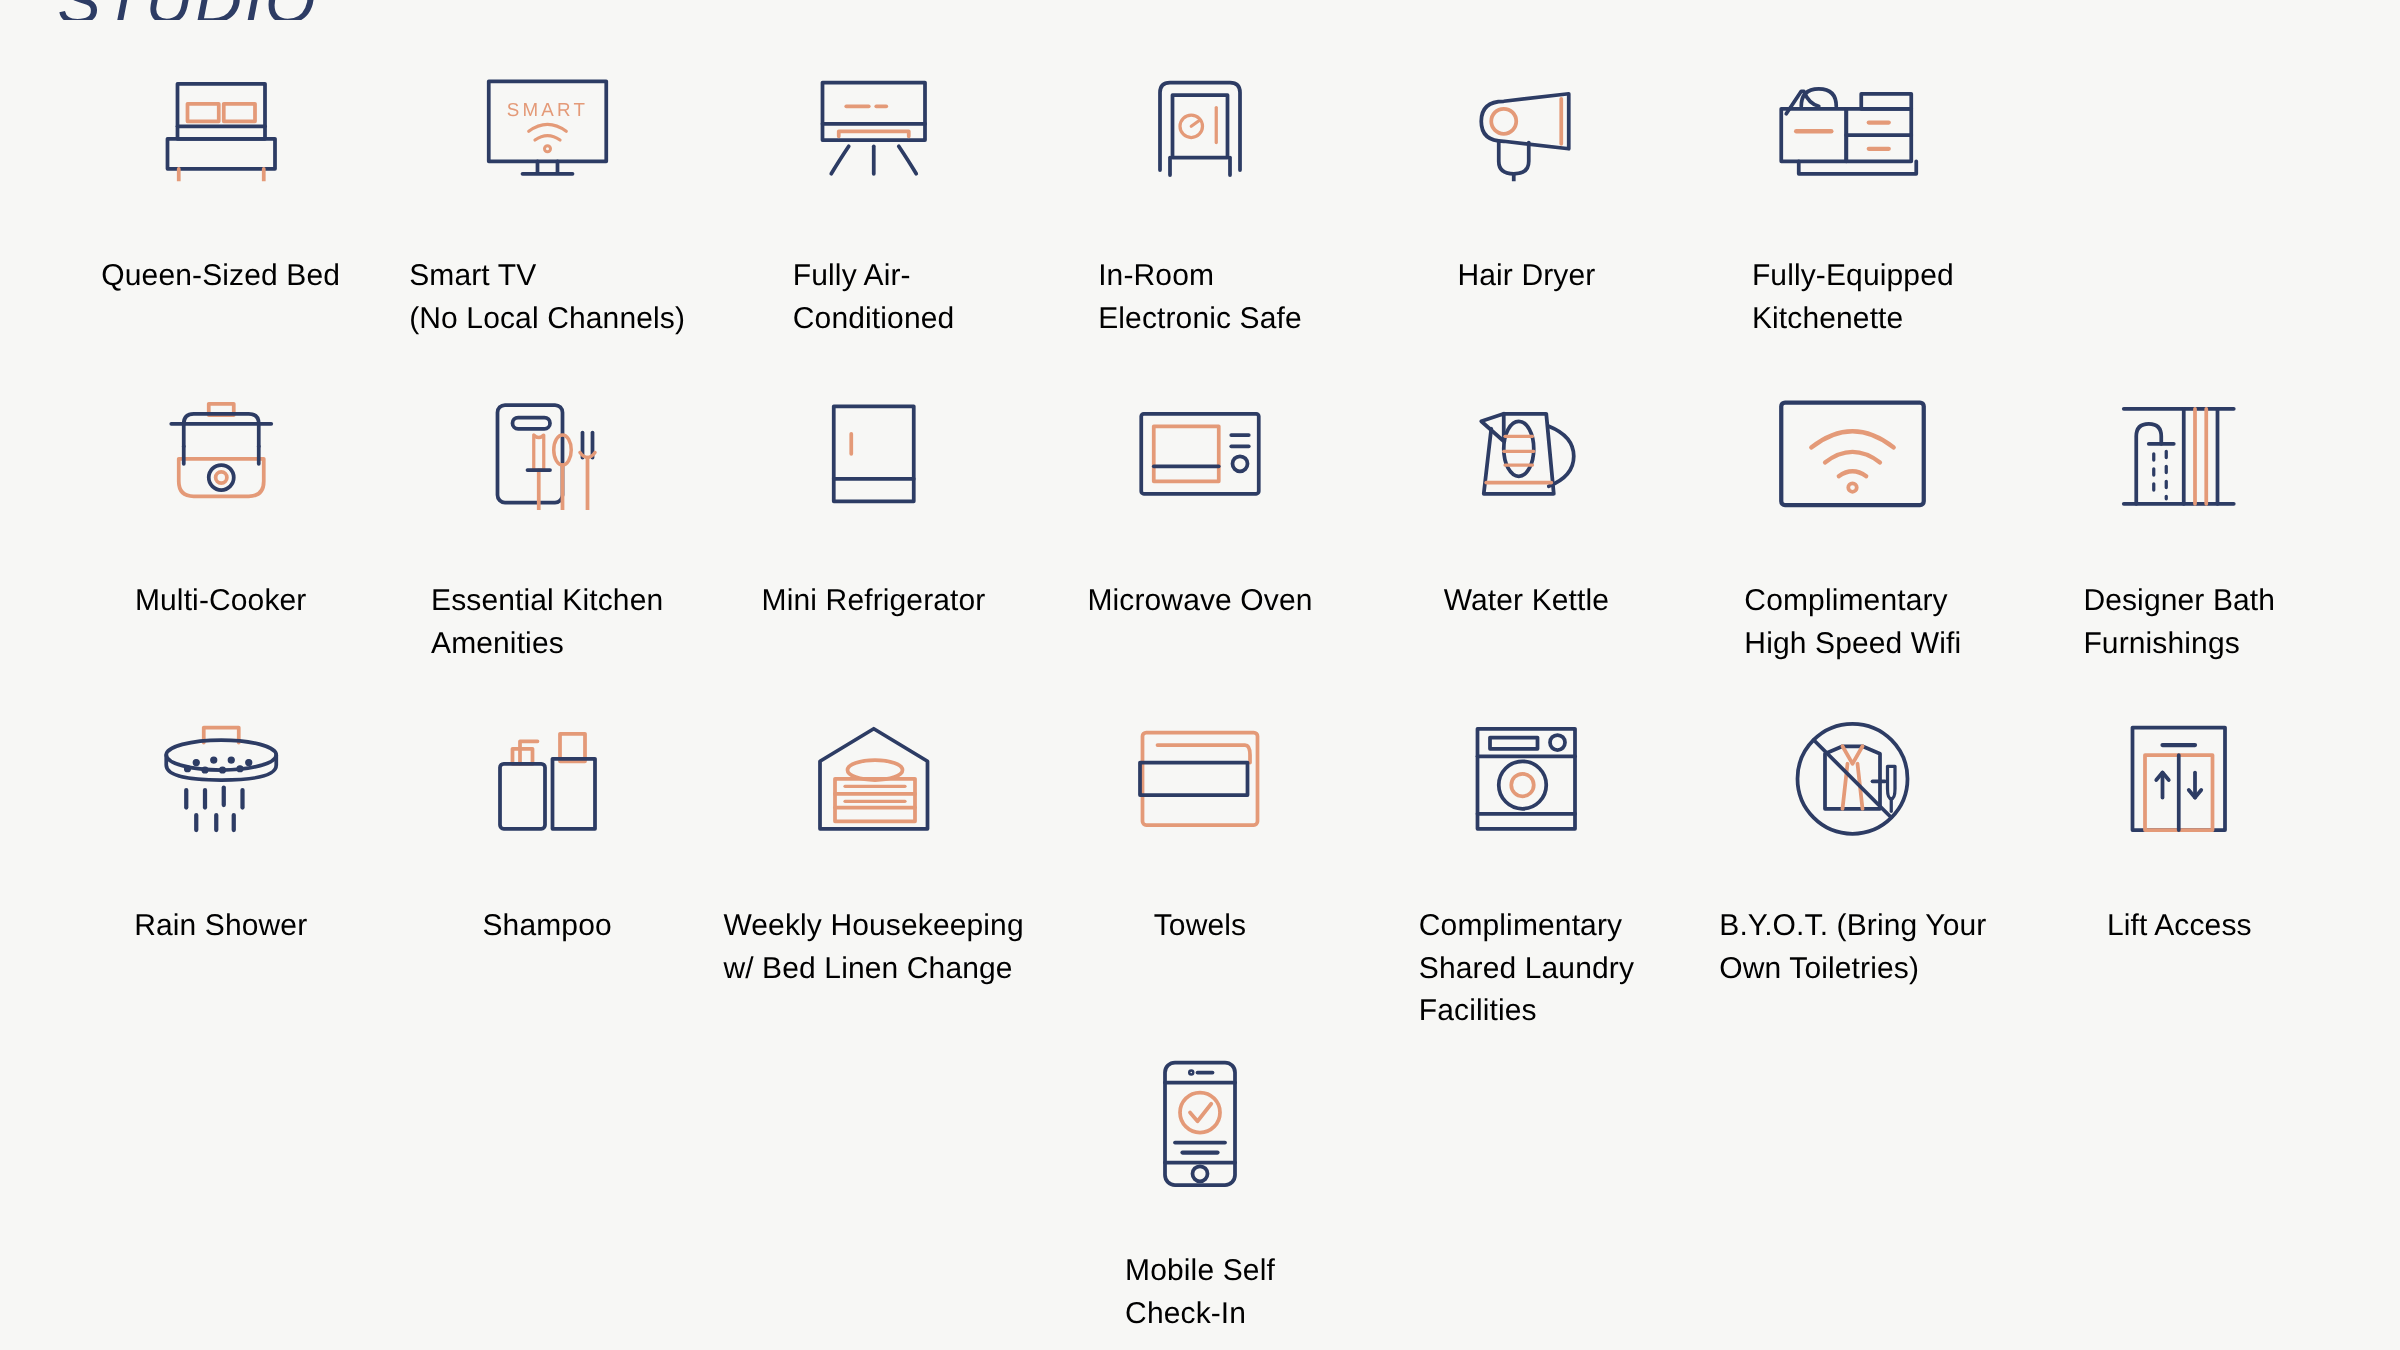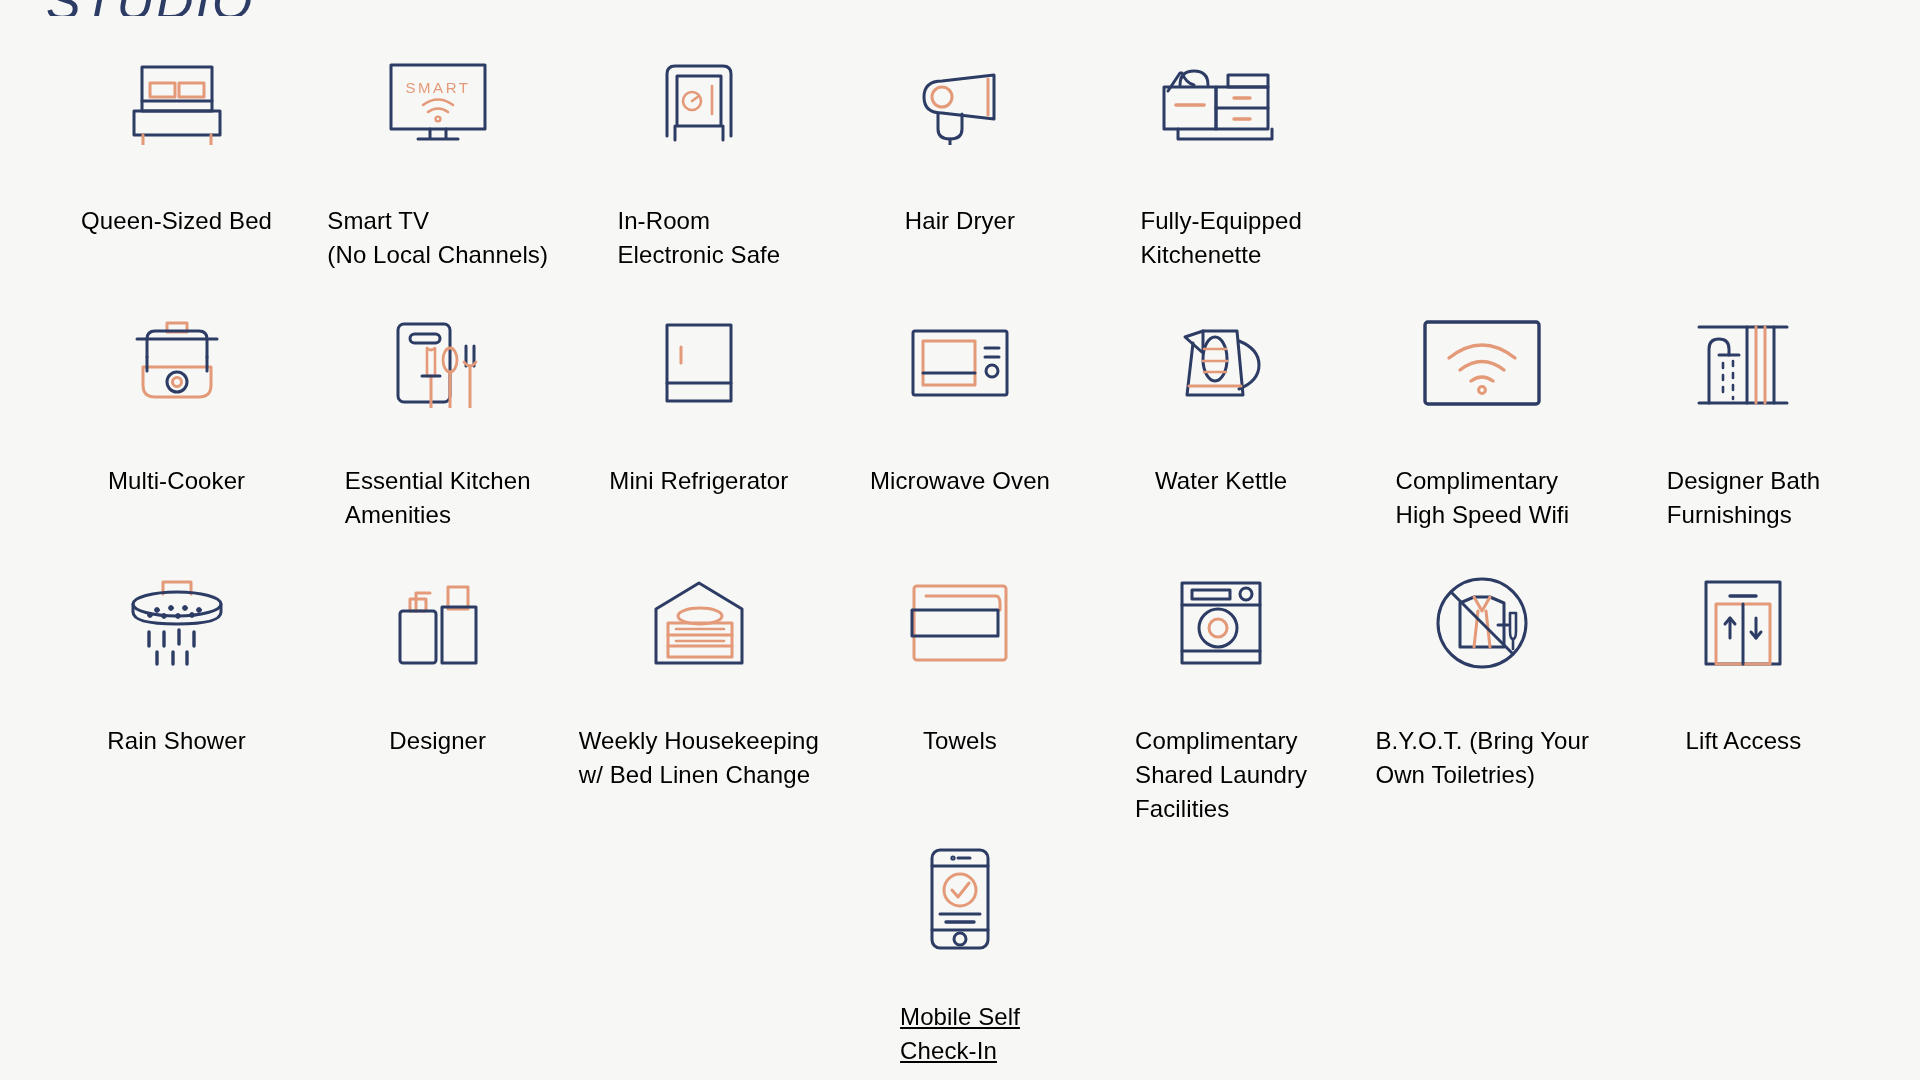--- a/index.html
+++ b/index.html
@@ -55,21 +55,21 @@
   .cell-label {
     margin-top: 8px;
     font-size: 24px;
     line-height: 34px;
     color: #000000;
     letter-spacing: 0.1px;
     white-space: pre-line;
     max-width: 250px;
   }
   .row-spacer { height: 36px; grid-column: 1 / -1; }
-  .last-row { display: grid; grid-template-columns: repeat(7, 1fr); margin-top: 18px; text-decoration: underline; }
+  .last-row { display: grid; grid-template-columns: repeat(7, 1fr); margin-top: 18px; }
   .last-row .cell { grid-column: 4; }
 
   .navy { stroke: #2d3c64; }
   .salmon { stroke: #e49a78; }
   svg { fill: none; stroke-linecap: round; stroke-linejoin: round; }
   .smart-text {
     fill: #e49a78; stroke: none;
     font-family: "Liberation Sans", sans-serif;
     font-size: 15px; letter-spacing: 2.6px;
   }
@@ -109,20 +109,36 @@
           <line class="navy" x1="48" y1="68" x2="48" y2="77" stroke-width="3"></line>
           <line class="navy" x1="64" y1="68" x2="64" y2="77" stroke-width="3"></line>
           <line class="navy" x1="36" y1="78" x2="76" y2="78" stroke-width="3"></line>
         </svg>
       </div>
       <div class="cell-label">Smart TV
 (No Local Channels)</div>
     </div>
 
 
+    <div class="cell">
+      <div class="icon-box">
+        <svg width="104" height="84" viewBox="0 0 104 84">
+          <rect class="navy" x="11" y="5" width="82" height="46" stroke-width="3"></rect>
+          <line class="navy" x1="11" y1="38" x2="93" y2="38" stroke-width="3"></line>
+          <line class="salmon" x1="30" y1="24" x2="48" y2="24" stroke-width="3"></line>
+          <line class="salmon" x1="54" y1="24" x2="62" y2="24" stroke-width="3"></line>
+          <path class="salmon" d="M24 48 L24 44 L80 44 L80 48" stroke-width="3"></path>
+          <path class="navy" d="M32 56 Q24 68 18 78" stroke-width="3"></path>
+          <line class="navy" x1="52" y1="56" x2="52" y2="78" stroke-width="3"></line>
+          <path class="navy" d="M72 56 Q80 68 86 78" stroke-width="3"></path>
+        </svg>
+      </div>
+      <div class="cell-label">Fully Air-
+Conditioned</div>
+    </div>
 
     <div class="cell">
       <div class="icon-box">
         <svg width="84" height="86" viewBox="0 0 84 86">
           <path class="navy" d="M10 76 L10 14 Q10 6 18 6 L66 6 Q74 6 74 14 L74 76" stroke-width="3"></path>
           <rect class="navy" x="20" y="16" width="44" height="50" stroke-width="3"></rect>
           <circle class="salmon" cx="35" cy="41" r="9" stroke-width="2.6"></circle>
           <line class="salmon" x1="35" y1="41" x2="42" y2="36" stroke-width="2.6"></line>
           <line class="salmon" x1="55" y1="26" x2="55" y2="54" stroke-width="2.6"></line>
           <line class="navy" x1="18" y1="66" x2="18" y2="80" stroke-width="3"></line>
@@ -314,21 +330,21 @@
     <div class="cell">
       <div class="icon-box">
         <svg width="104" height="92" viewBox="0 0 104 92">
           <path class="salmon" d="M30 34 L30 16 L44 16" stroke-width="3"></path>
           <rect class="salmon" x="24" y="22" width="16" height="12" stroke-width="3"></rect>
           <rect class="navy" x="14" y="34" width="36" height="52" rx="3" stroke-width="3"></rect>
           <rect class="salmon" x="62" y="10" width="20" height="22" stroke-width="3"></rect>
           <rect class="navy" x="56" y="30" width="34" height="56" stroke-width="3"></rect>
         </svg>
       </div>
-      <div class="cell-label">Designer</div>
+      <div class="cell-label">Shampoo</div>
     </div>
 
     <div class="cell">
       <div class="icon-box">
         <svg width="110" height="92" viewBox="0 0 110 92">
           <path class="navy" d="M12 86 L12 32 L55 6 L98 32 L98 86 Z" stroke-width="3"></path>
           <ellipse class="salmon" cx="56" cy="39" rx="22" ry="8" stroke-width="3"></ellipse>
           <rect class="salmon" x="24" y="46" width="64" height="34" stroke-width="3"></rect>
           <line class="salmon" x1="24" y1="58" x2="88" y2="58" stroke-width="3"></line>
           <line class="salmon" x1="24" y1="69" x2="88" y2="69" stroke-width="3"></line>

